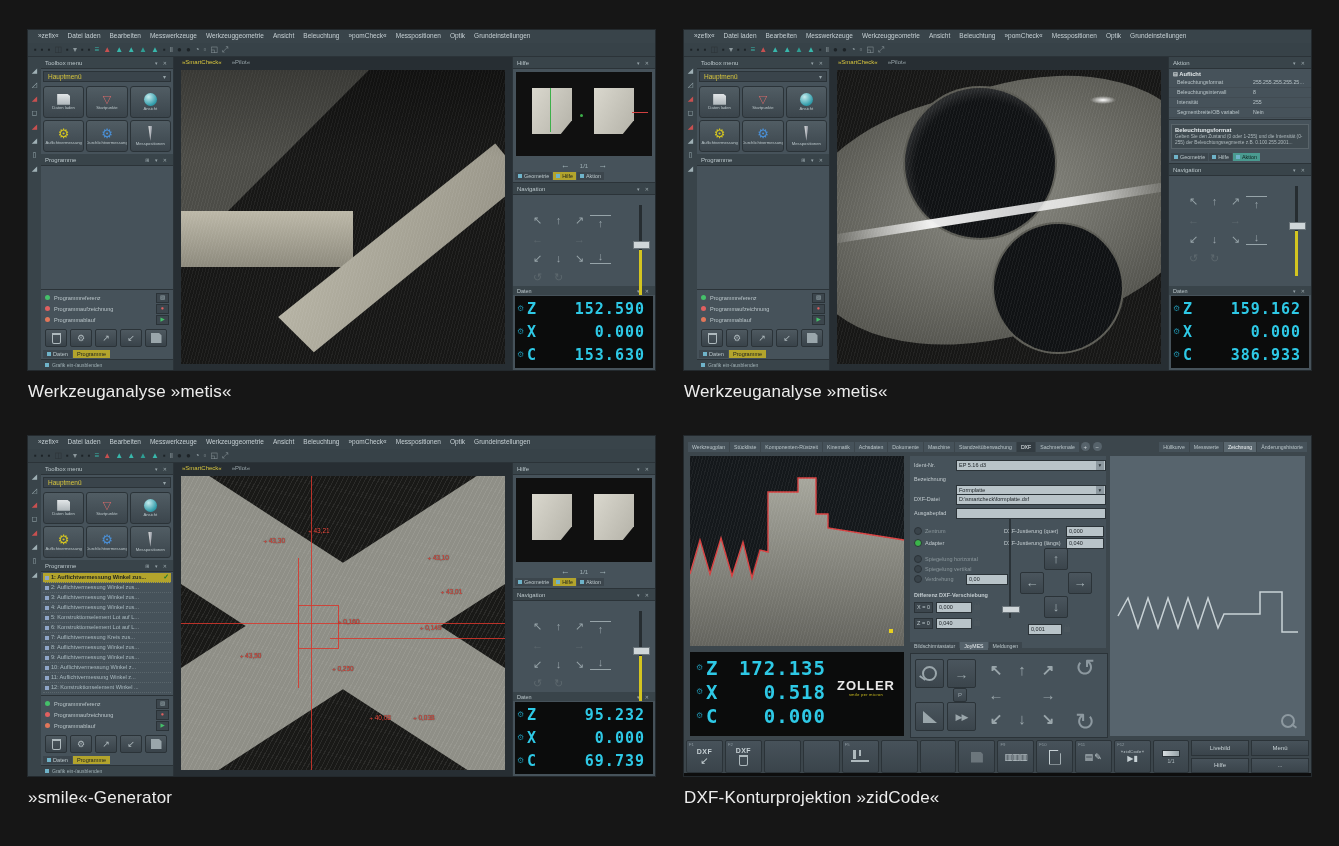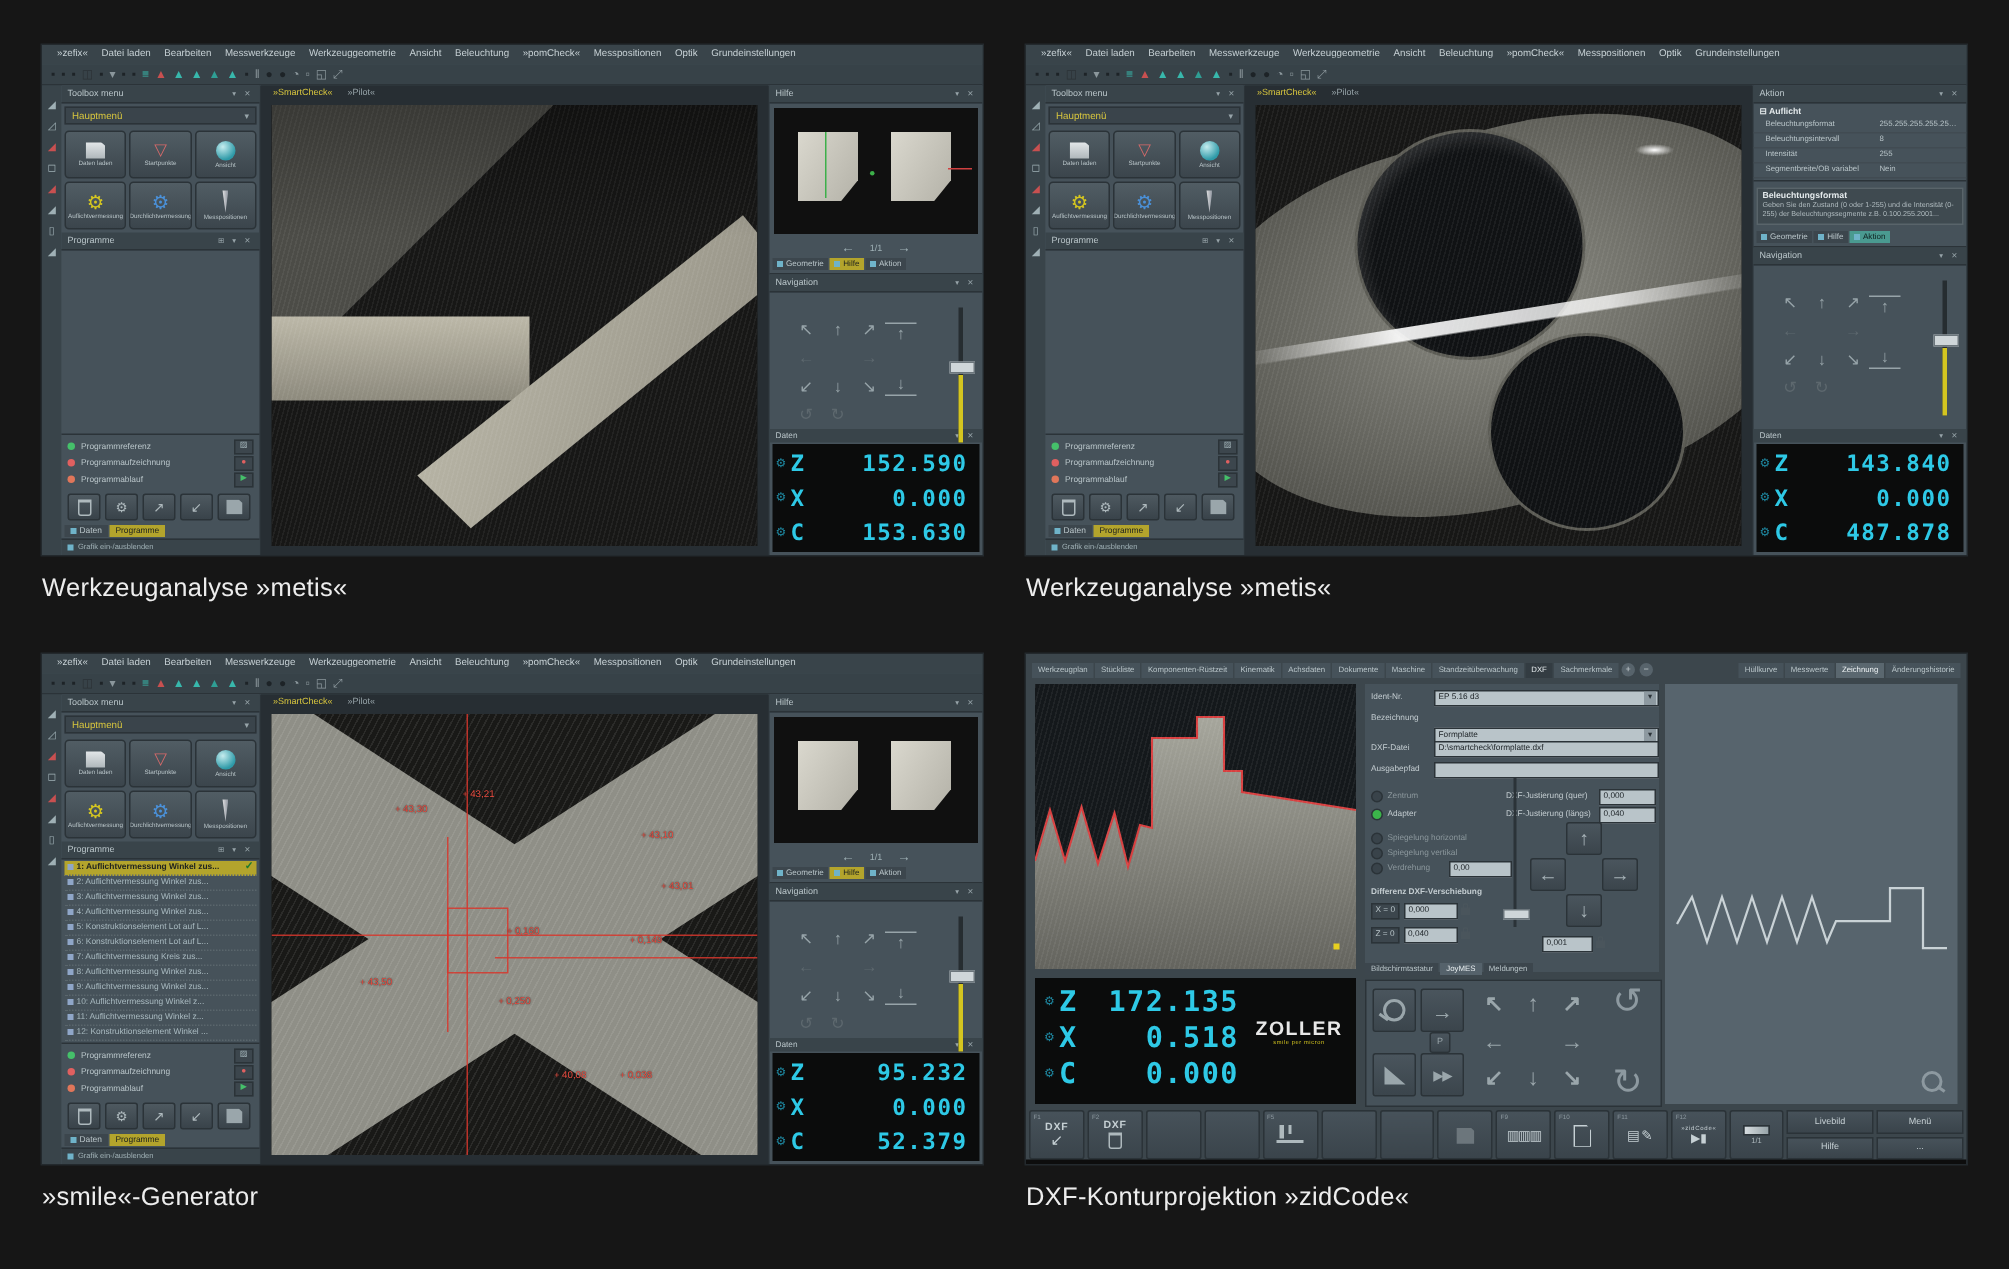--- a/index.html
+++ b/index.html
@@ -660,31 +660,31 @@
       <div class="coordpanel">
         <div class="coordhead">
             <span>Daten</span>
             <span class="hico">▾ ✕</span>
           </div>
         <div class="coordbody">
 
         <div class="crow">
             <span class="cico">⚙</span>
             <span class="caxis">Z</span>
-            <span class="cval">143.840</span>
+            <span class="cval">159.162</span>
           </div>
             <div class="crow">
             <span class="cico">⚙</span>
             <span class="caxis">X</span>
             <span class="cval">0.000</span>
           </div>
             <div class="crow">
             <span class="cico">⚙</span>
             <span class="caxis">C</span>
-            <span class="cval">487.878</span>
+            <span class="cval">386.933</span>
           </div>
           </div>
       </div>
     </div>
   </div>
 </div>
 <div class="caption" id="cap2">Werkzeuganalyse »metis«</div>
 
 <div class="panel pnl3" id="pnl3">
   <div class="menubar">
@@ -941,21 +941,21 @@
             <span class="cval">95.232</span>
           </div>
             <div class="crow">
             <span class="cico">⚙</span>
             <span class="caxis">X</span>
             <span class="cval">0.000</span>
           </div>
             <div class="crow">
             <span class="cico">⚙</span>
             <span class="caxis">C</span>
-            <span class="cval">52.379</span>
+            <span class="cval">69.739</span>
           </div>
           </div>
       </div>
     </div>
   </div>
 </div>
 <div class="caption" id="cap3">»smile«-Generator</div>
 
 <div class="panel pnl4" id="pnl4">
   <div class="p4tabs">

